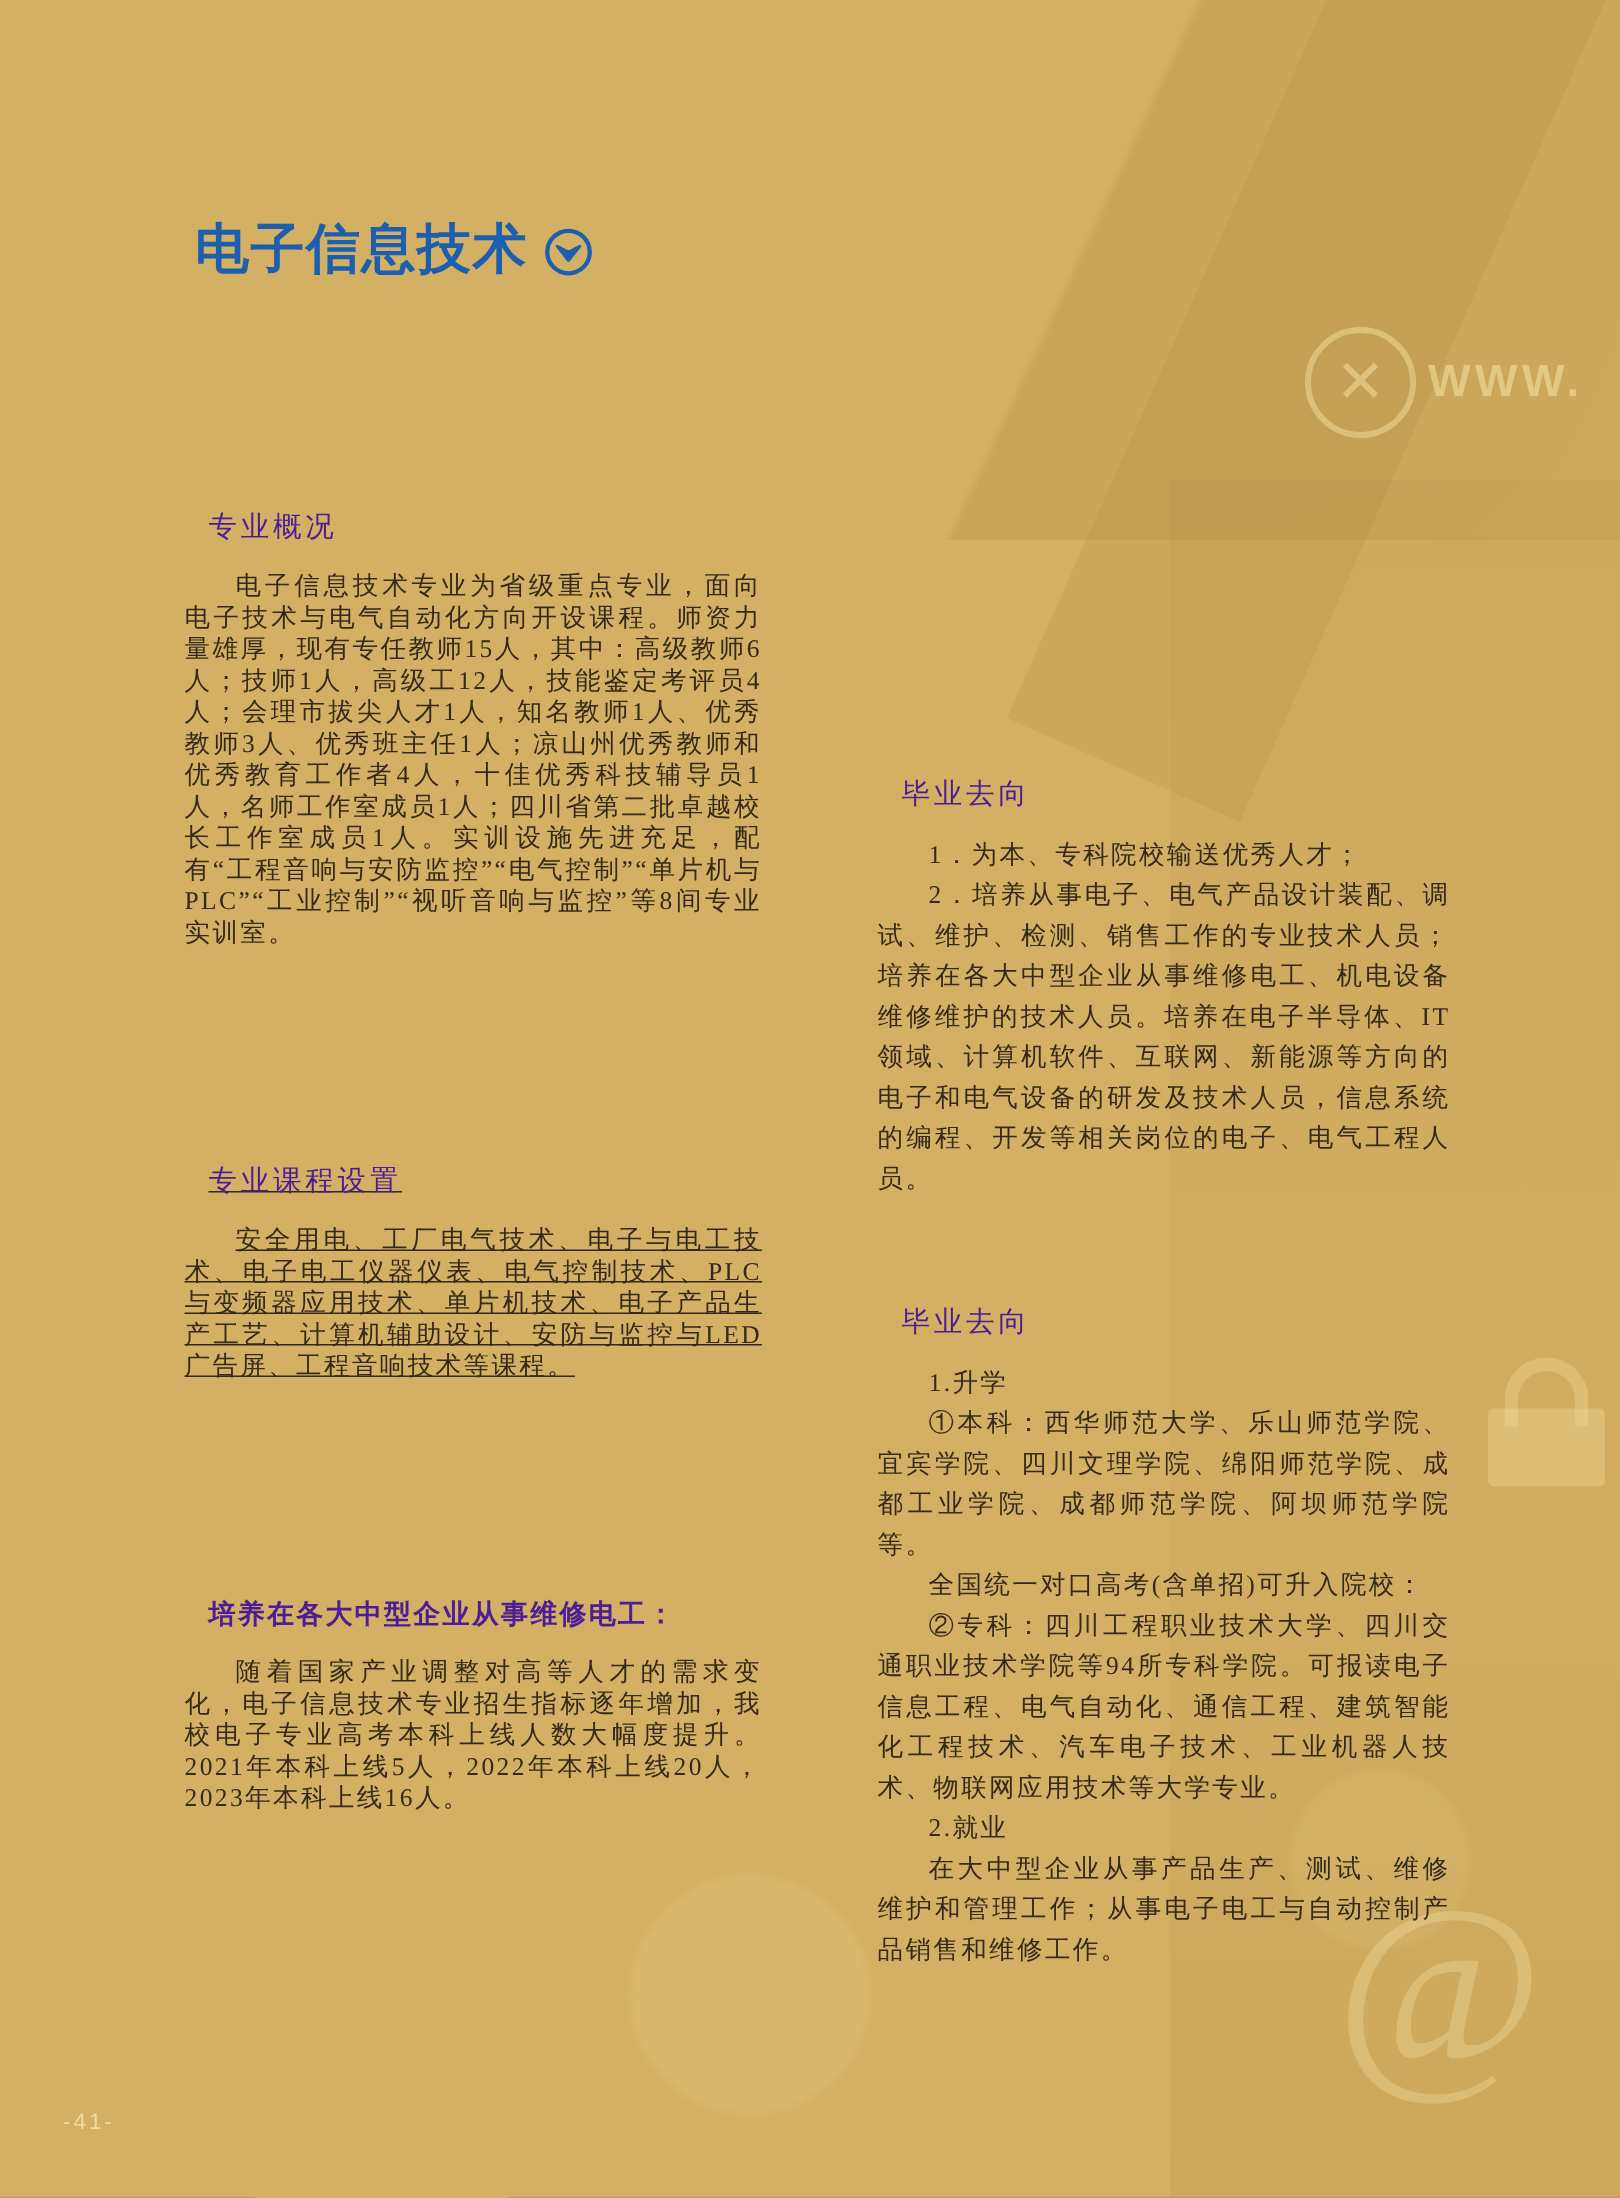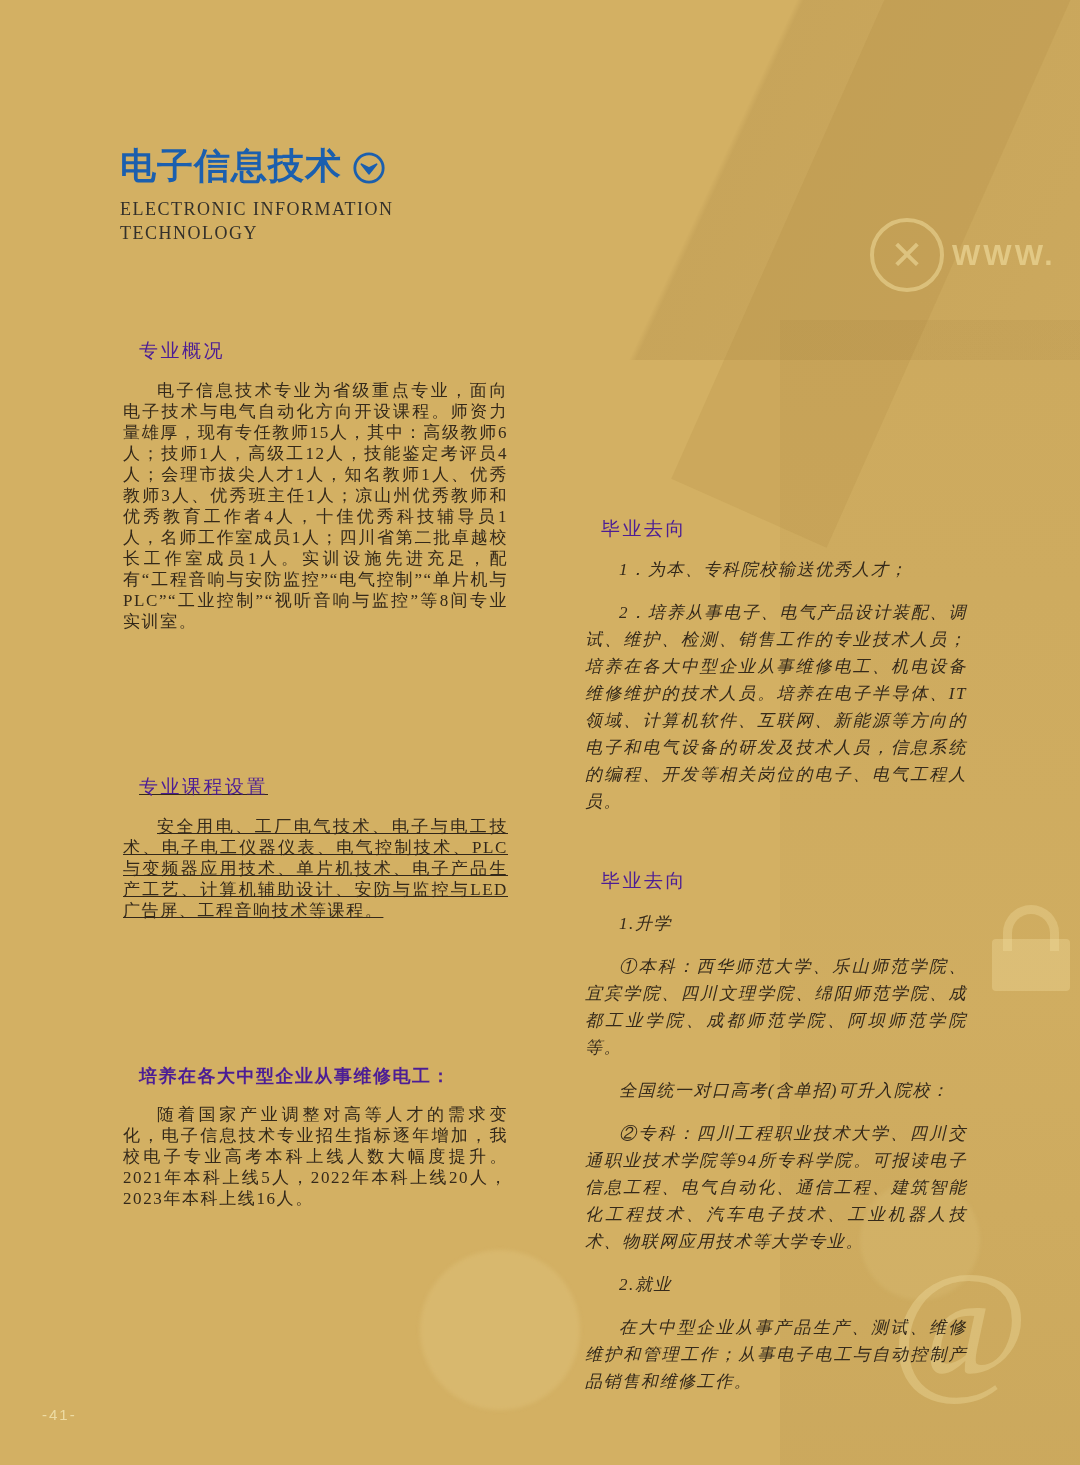--- a/index.html
+++ b/index.html
@@ -55,21 +55,21 @@
     border:9px solid rgba(238,218,155,0.38); border-bottom:none;
     border-radius:30px 30px 0 0; box-sizing:border-box; }
   .at-mark {
     position:absolute; top:1238px; left:890px;
     font-family:"Liberation Serif",serif;
     font-size:150px; font-style:italic;
     color:rgba(238,218,155,0.4);
   }
 
   
-  .header { position:absolute; left:120px; top:142px; }
+  .header { position:absolute; left:130px; top:142px; }
   .title-row { display:flex; align-items:center; gap:10px; }
   .title-cn {
     margin:0;
     font-family:"Liberation Sans","DejaVu Sans",sans-serif;
     font-size:36px; font-weight:bold; letter-spacing:1px;
     color:#1b5fae;
   }
   .title-icon { width:34px; height:34px; margin-top:2px; }
   .title-en {
     margin-top:6px;
@@ -83,22 +83,22 @@
   .section h2 {
     margin:16px; font-size:19px; font-weight:normal;
     letter-spacing:2.5px; color:#4c1d95;
   }
   .section h2.bold { font-weight:bold; font-size:18px; letter-spacing:1.5px; }
   .section p {
     margin:13px 0 0 0;
     font-size:17px; line-height:21px; letter-spacing:1.6px;
     text-align:justify; text-indent:2em; color:#34291a;
   }
-  .col-right .section p { line-height:27px; margin-top:11px;font-style:italic; }
-  .col-right .section p.flow { margin-top:16px; }
+  .col-right .section p { line-height:27px; margin-top:11px; }
+  .col-right .section p.flow { margin-top:0; }
 
   #sec-overview { left:123px; top:322px; width:385px; }
   #sec-courses  { left:123px; top:758px; width:385px;text-decoration:underline; }
   #sec-benke    { left:123px; top:1048px; width:385px; }
   #sec-target   { left:585px; top:500px; width:382px; }
   #sec-grad     { left:585px; top:852px; width:382px; }
   #sec-target h2, #sec-grad h2 { margin-bottom:14px; }
 
   .page-number {
     position:absolute; left:42px; top:1406px;
@@ -128,24 +128,20 @@
   </div>
 
   <div class="header">
     <div class="title-row">
       <h1 class="title-cn">电子信息技术</h1>
       <svg class="title-icon" viewBox="0 0 36 36">
         <circle cx="18" cy="18" r="15" fill="none" stroke="#1b5fae" stroke-width="3"></circle>
         <path d="M10 14 L18 24 L26 14 L18 18 Z" fill="#1b5fae" stroke="#1b5fae" stroke-width="2" stroke-linejoin="round"></path>
       </svg>
     </div>
-    <div class="title-en">
-      <div>ELECTRONIC INFORMATION</div>
-      <div>TECHNOLOGY</div>
-    </div>
   </div>
 
   <div class="section" id="sec-overview">
     <h2>专业概况</h2>
     <p>电子信息技术专业为省级重点专业，面向电子技术与电气自动化方向开设课程。师资力量雄厚，现有专任教师15人，其中：高级教师6人；技师1人，高级工12人，技能鉴定考评员4人；会理市拔尖人才1人，知名教师1人、优秀教师3人、优秀班主任1人；凉山州优秀教师和优秀教育工作者4人，十佳优秀科技辅导员1人，名师工作室成员1人；四川省第二批卓越校长工作室成员1人。实训设施先进充足，配有“工程音响与安防监控”“电气控制”“单片机与PLC”“工业控制”“视听音响与监控”等8间专业实训室。</p>
   </div>
 
   <div class="section" id="sec-courses">
     <h2>专业课程设置</h2>
     <p>安全用电、工厂电气技术、电子与电工技术、电子电工仪器仪表、电气控制技术、PLC与变频器应用技术、单片机技术、电子产品生产工艺、计算机辅助设计、安防与监控与LED广告屏、工程音响技术等课程。</p>

